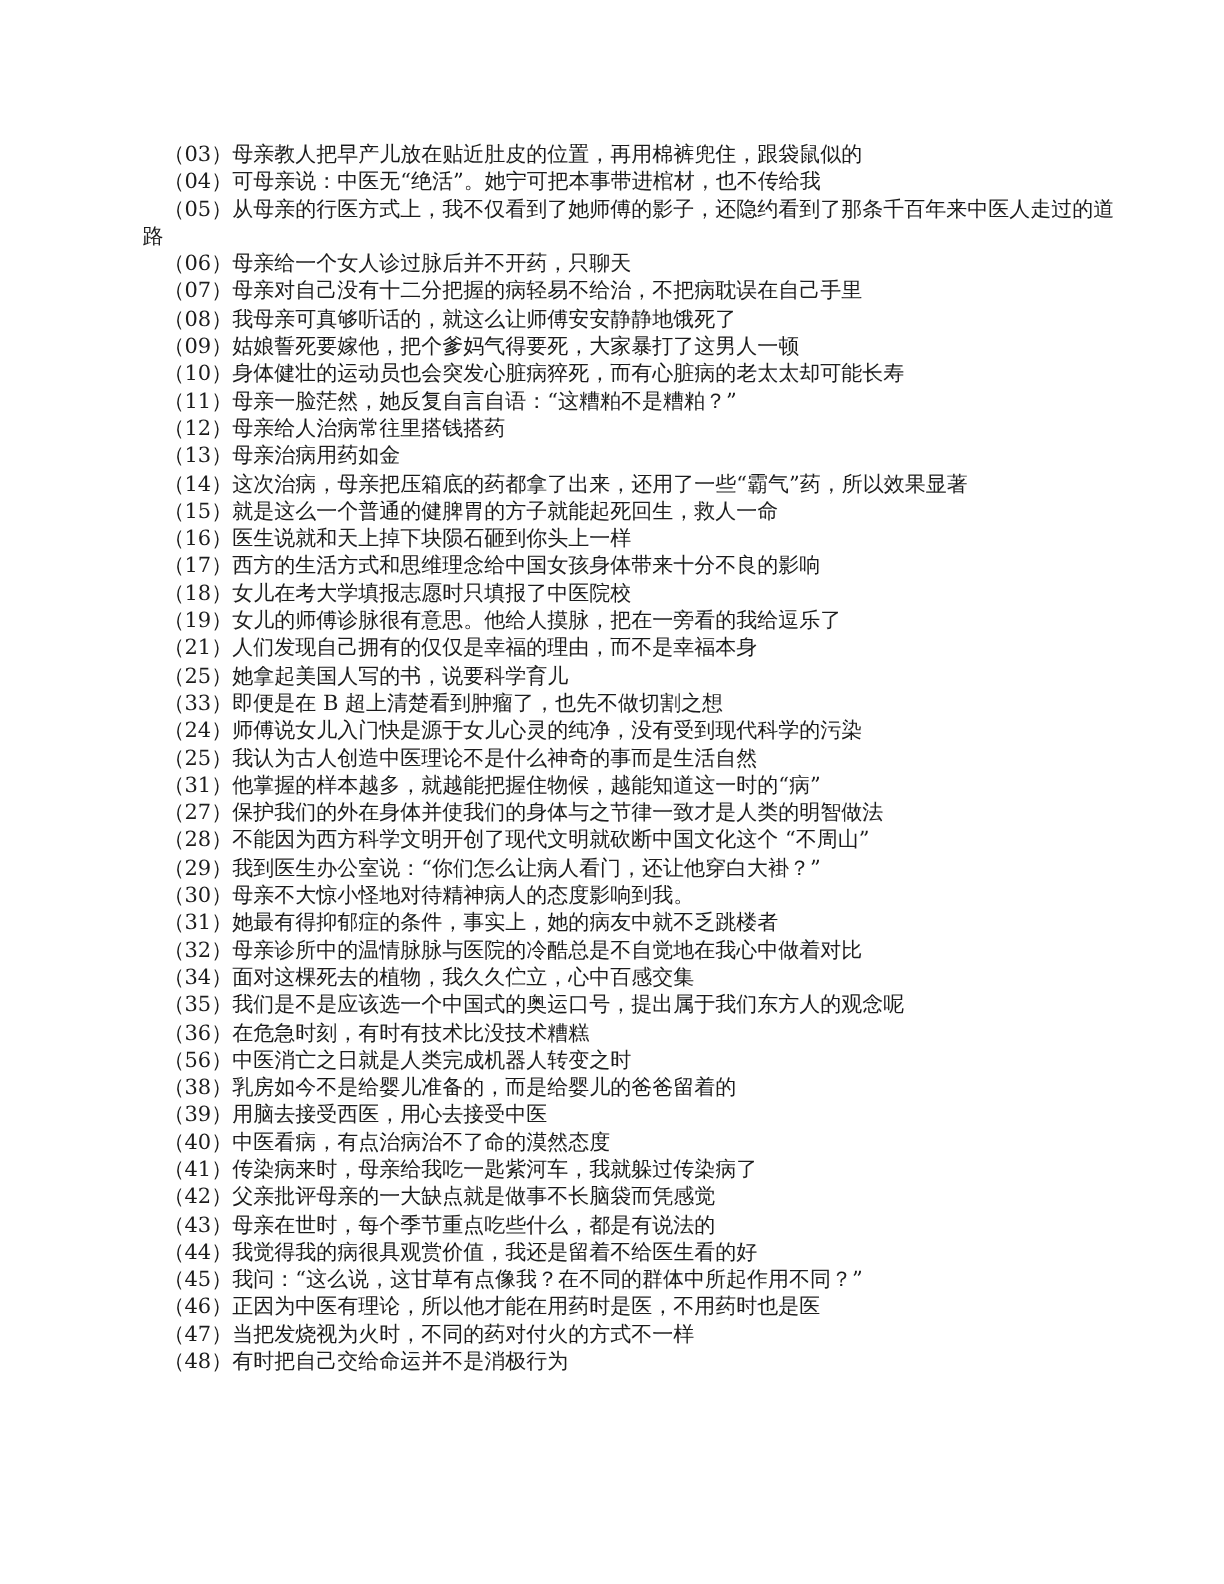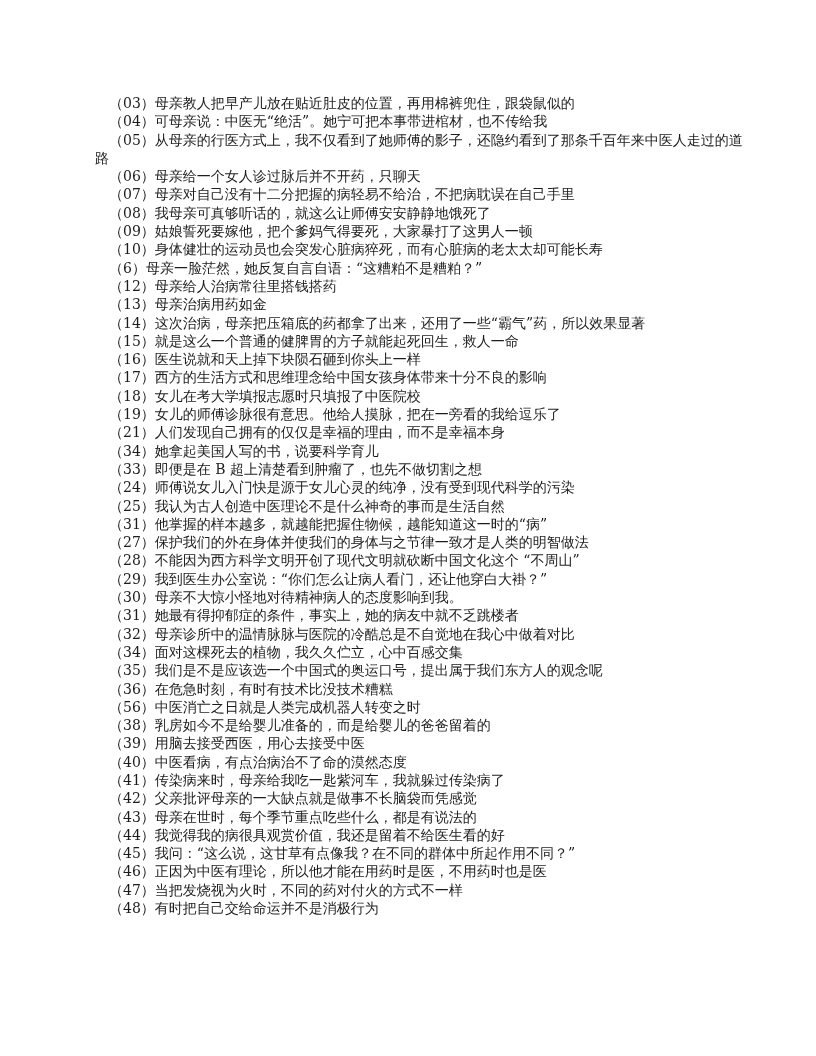--- a/index.html
+++ b/index.html
@@ -41,31 +41,31 @@
 <div class="page">
   <div class="text-block">
       <p class="line">（03）母亲教人把早产儿放在贴近肚皮的位置，再用棉裤兜住，跟袋鼠似的</p>
       <p class="line">（04）可母亲说：中医无“绝活”。她宁可把本事带进棺材，也不传给我</p>
       <p class="line">（05）从母亲的行医方式上，我不仅看到了她师傅的影子，还隐约看到了那条千百年来中医人走过的道路</p>
       <p class="line">（06）母亲给一个女人诊过脉后并不开药，只聊天</p>
       <p class="line">（07）母亲对自己没有十二分把握的病轻易不给治，不把病耽误在自己手里</p>
       <p class="line">（08）我母亲可真够听话的，就这么让师傅安安静静地饿死了</p>
       <p class="line">（09）姑娘誓死要嫁他，把个爹妈气得要死，大家暴打了这男人一顿</p>
       <p class="line">（10）身体健壮的运动员也会突发心脏病猝死，而有心脏病的老太太却可能长寿</p>
-      <p class="line">（6）母亲一脸茫然，她反复自言自语：“这糟粕不是糟粕？”</p>
+      <p class="line">（11）母亲一脸茫然，她反复自言自语：“这糟粕不是糟粕？”</p>
       <p class="line">（12）母亲给人治病常往里搭钱搭药</p>
       <p class="line">（13）母亲治病用药如金</p>
       <p class="line">（14）这次治病，母亲把压箱底的药都拿了出来，还用了一些“霸气”药，所以效果显著</p>
       <p class="line">（15）就是这么一个普通的健脾胃的方子就能起死回生，救人一命</p>
       <p class="line">（16）医生说就和天上掉下块陨石砸到你头上一样</p>
       <p class="line">（17）西方的生活方式和思维理念给中国女孩身体带来十分不良的影响</p>
       <p class="line">（18）女儿在考大学填报志愿时只填报了中医院校</p>
       <p class="line">（19）女儿的师傅诊脉很有意思。他给人摸脉，把在一旁看的我给逗乐了</p>
       <p class="line">（21）人们发现自己拥有的仅仅是幸福的理由，而不是幸福本身</p>
-      <p class="line">（34）她拿起美国人写的书，说要科学育儿</p>
+      <p class="line">（25）她拿起美国人写的书，说要科学育儿</p>
       <p class="line">（33）即便是在 B 超上清楚看到肿瘤了，也先不做切割之想</p>
       <p class="line">（24）师傅说女儿入门快是源于女儿心灵的纯净，没有受到现代科学的污染</p>
       <p class="line">（25）我认为古人创造中医理论不是什么神奇的事而是生活自然</p>
       <p class="line">（31）他掌握的样本越多，就越能把握住物候，越能知道这一时的“病”</p>
       <p class="line">（27）保护我们的外在身体并使我们的身体与之节律一致才是人类的明智做法</p>
       <p class="line">（28）不能因为西方科学文明开创了现代文明就砍断中国文化这个 “不周山”</p>
       <p class="line">（29）我到医生办公室说：“你们怎么让病人看门，还让他穿白大褂？”</p>
       <p class="line">（30）母亲不大惊小怪地对待精神病人的态度影响到我。</p>
       <p class="line">（31）她最有得抑郁症的条件，事实上，她的病友中就不乏跳楼者</p>
       <p class="line">（32）母亲诊所中的温情脉脉与医院的冷酷总是不自觉地在我心中做着对比</p>

